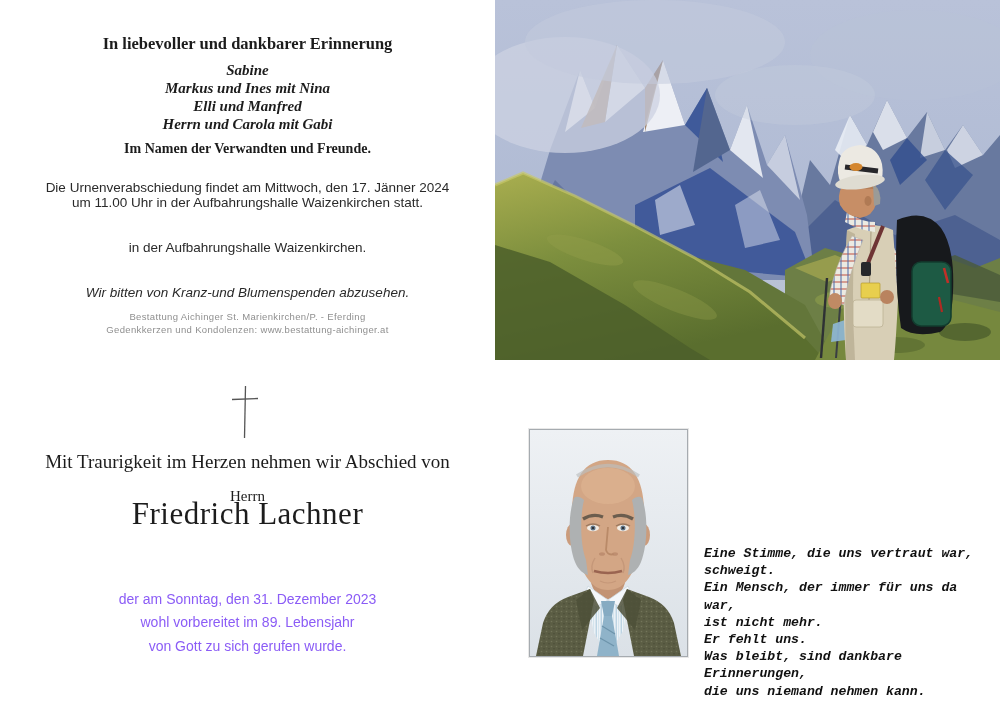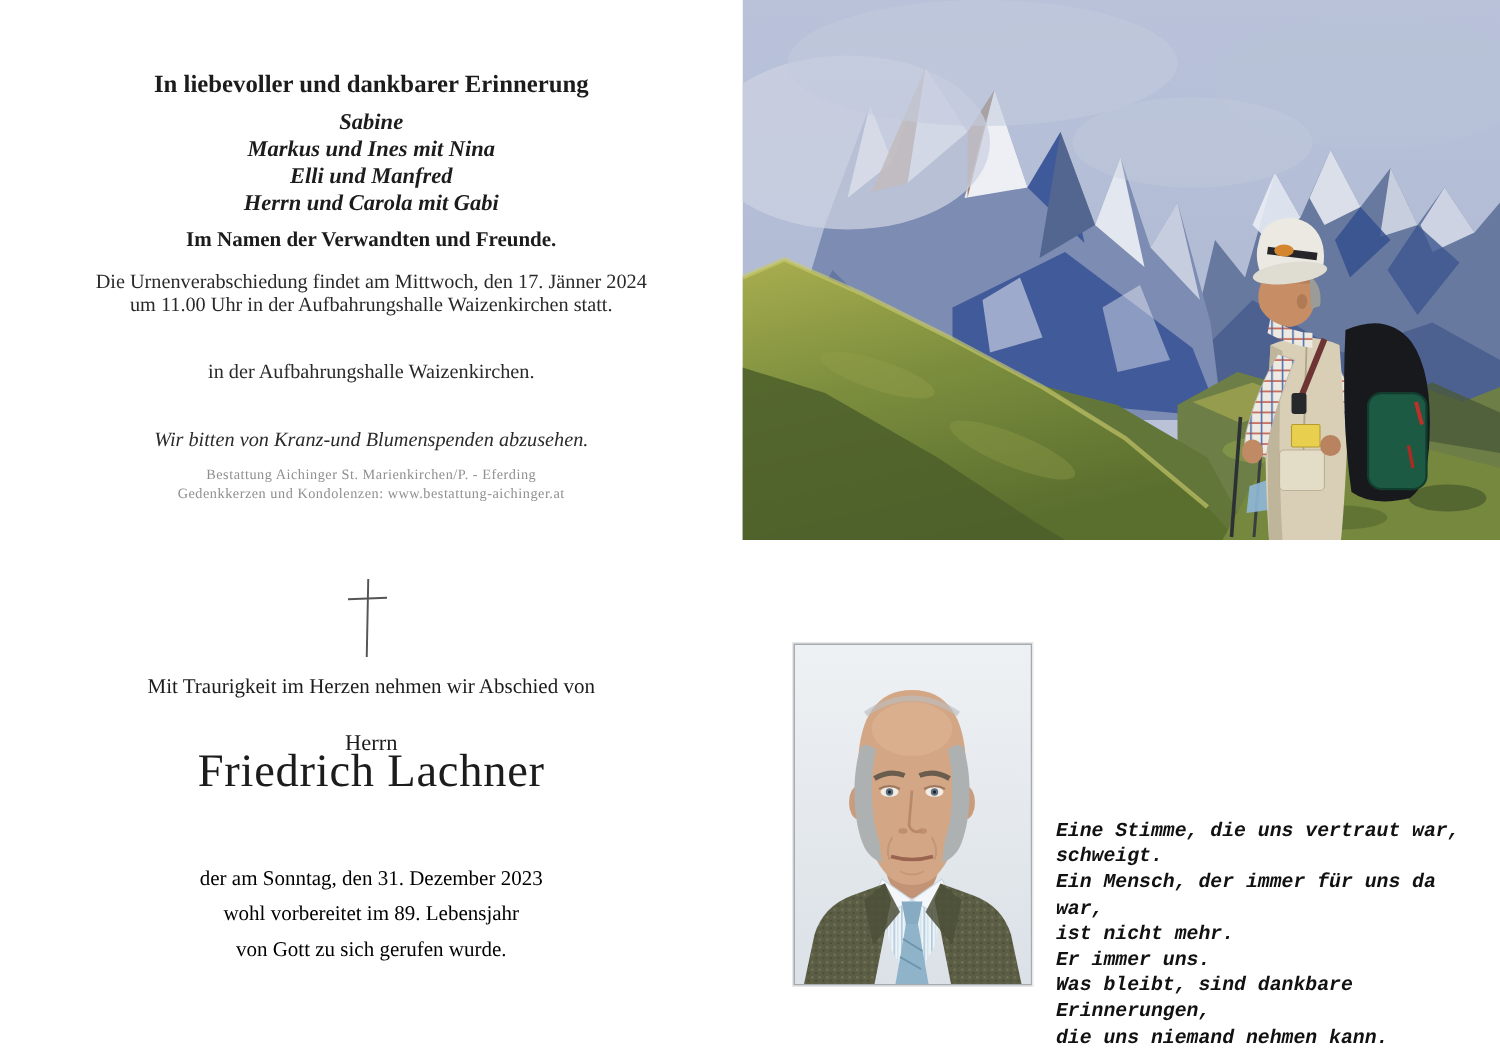--- a/index.html
+++ b/index.html
@@ -1,34 +1,34 @@
 <!DOCTYPE html>
 <html><head>
 <meta charset="utf-8">
 <style>
   html,body{margin:0;padding:0;background:#ffffff;}
   body{width:1000px;height:701px;position:relative;overflow:hidden;
        font-family:"Liberation Serif",serif;color:#1c1c1c;}
   .abs{position:absolute;}
   .ctr{left:0;width:495px;text-align:center;}
   .serif{font-family:"Liberation Serif",serif;}
-  .sans{font-family:Liberation Serif, serif;}
-  .bold{font-weight:bold;margin-top:12px;}
+  .sans{font-family:Liberation Sans, sans-serif;}
+  .bold{font-weight:bold;}
   .hdr{top:34px;font-size:16.5px;}
   .family{top:61px;font-size:15px;line-height:18px;font-style:italic;}
   .innamen{top:141px;font-size:14px;}
   .service{top:180px;font-size:13.5px;line-height:15.4px;color:#2a2a2a;}
   .aufbahrung{top:240px;font-size:13.5px;line-height:15.4px;color:#2a2a2a;}
   .flower{top:285px;font-size:13.5px;font-style:italic;color:#2a2a2a;}
   .funeralhome{top:311px;font-size:9.5px;line-height:12.5px;color:#8f8f8f;letter-spacing:0.35px;}
   .crossbox{left:222px;top:383px;width:46px;height:58px;}
-  .farewell-intro{top:451px;font-size:14px;text-align:center;}
+  .farewell-intro{top:451px;font-size:19px;text-align:center;}
   .salutation{top:488px;font-size:15px;}
   .deceased{top:496px;font-size:31px;letter-spacing:0.5px;}
-  .deathlines{top:575px;font-size:14px;line-height:23.4px;color:#000000;}
+  .deathlines{top:588px;font-size:14px;line-height:23.4px;color:#8b5cf6;}
   .poem{left:704px;top:545px;width:292px;font-size:13.2px;line-height:17.2px;
         font-weight:bold;font-style:italic;color:#111;font-family:Liberation Mono, monospace;}
   .hiking-photo{left:495px;top:0;width:505px;height:360px;}
   .portrait-photo{left:529px;top:429px;width:157px;height:226px;border:1px solid #a6abb0;
         box-shadow:0 0 0 1px #e8e8e8;}
   svg{display:block;}
 </style>
 </head>
 <body>
 
@@ -75,21 +75,21 @@
 <div class="abs ctr deathlines sans">
   <div>der am Sonntag, den 31. Dezember 2023</div>
   <div>wohl vorbereitet im 89. Lebensjahr</div>
   <div>von Gott zu sich gerufen wurde.</div>
 </div>
 
 <div class="abs poem serif">
   <div>Eine Stimme, die uns vertraut war, schweigt.</div>
   <div>Ein Mensch, der immer für uns da war,</div>
   <div>ist nicht mehr.</div>
-  <div>Er immer uns.</div>
+  <div>Er fehlt uns.</div>
   <div>Was bleibt, sind dankbare Erinnerungen,</div>
   <div>die uns niemand nehmen kann.</div>
 </div>
 
 <div class="abs hiking-photo" role="img" aria-label="Mann mit Hut und Rucksack wandert vor schneebedeckten Bergen">
   <svg viewBox="0 0 505 360" width="505" height="360" preserveAspectRatio="none">
     <defs>
       <linearGradient id="sky" x1="0" y1="0" x2="0" y2="1">
         <stop offset="0" stop-color="#b9c2d9"></stop>
           <stop offset="0.6" stop-color="#b0bbd4"></stop>

